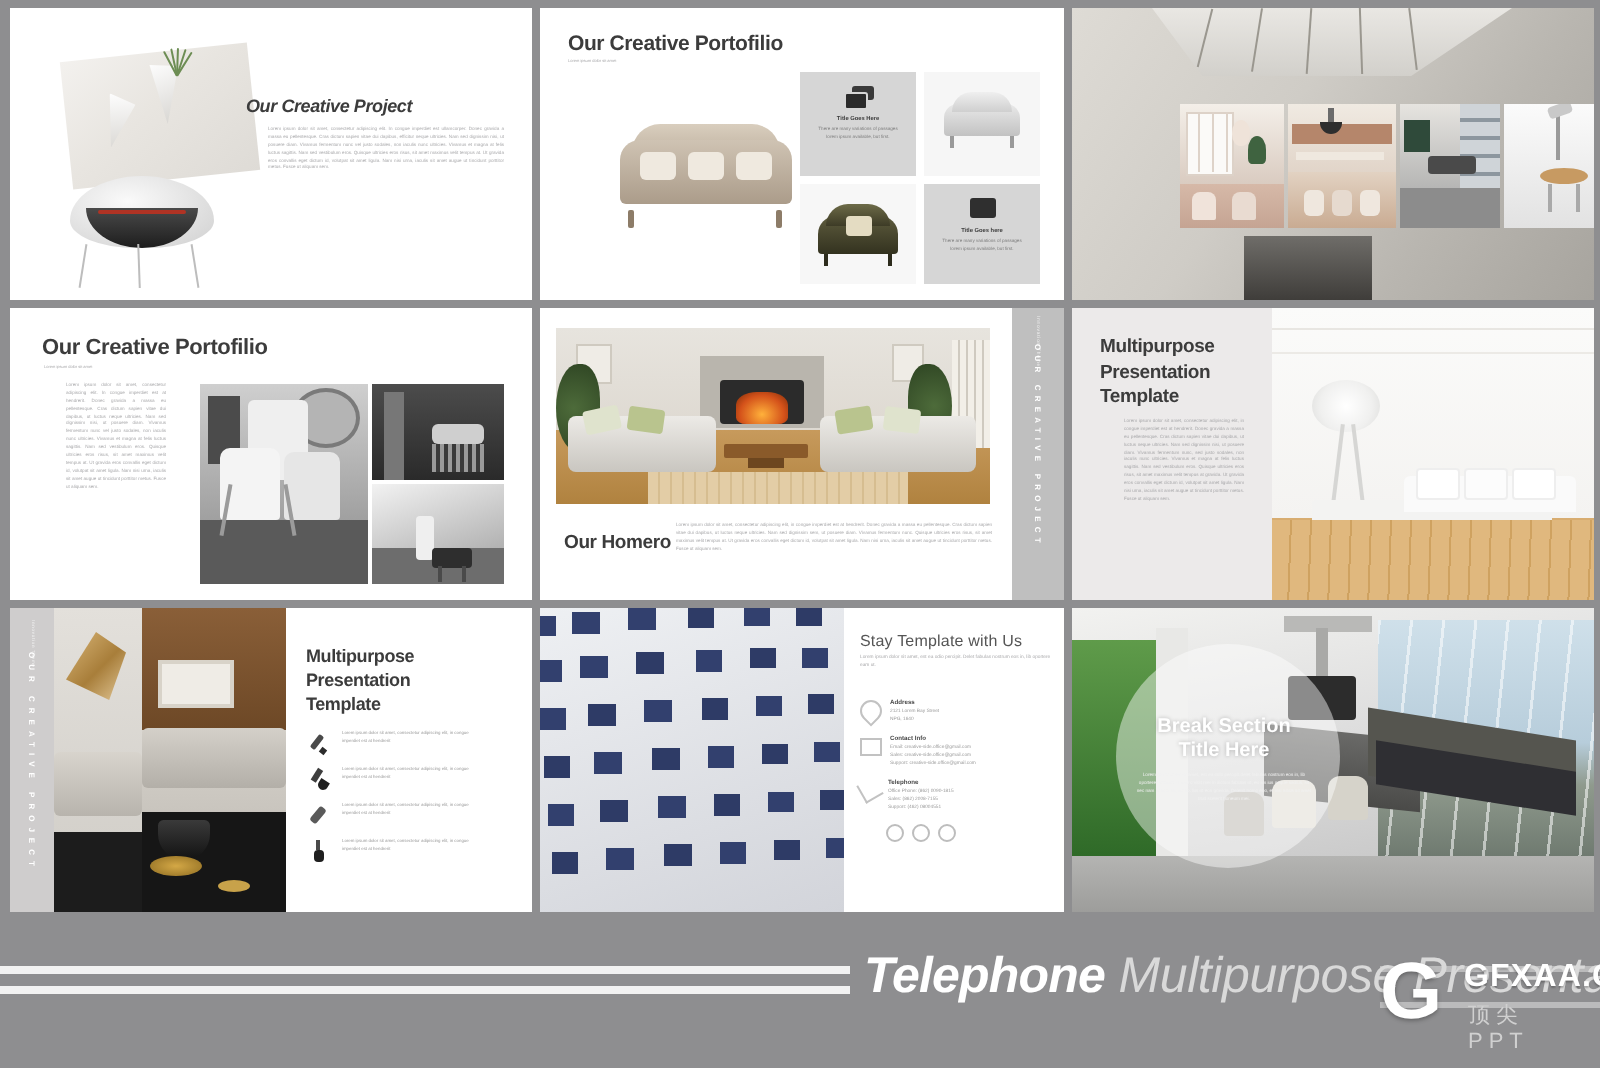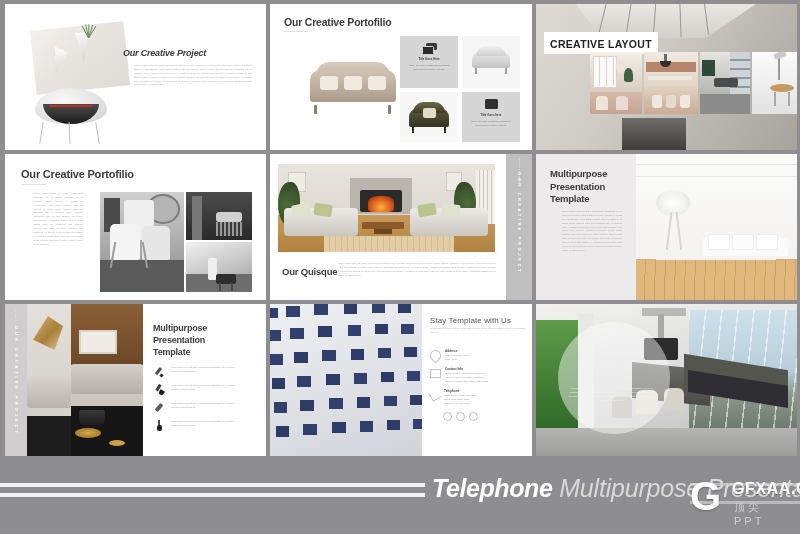--- a/index.html
+++ b/index.html
@@ -210,23 +210,20 @@
 
     <div class="slide s3">
       <div class="wall"></div>
       <div class="abs ceil"></div>
       <div class="abs beam" style="left:66px;height:30px;transform:rotate(14deg)"></div>
       <div class="abs beam" style="left:92px;height:32px;transform:rotate(9deg)"></div>
       <div class="abs beam" style="left:118px;height:33px;transform:rotate(4deg)"></div>
       <div class="abs beam" style="left:144px;height:33px;transform:rotate(-2deg)"></div>
       <div class="abs beam" style="left:170px;height:31px;transform:rotate(-7deg)"></div>
 
-      <div class="abs label">
-        <span>CREATIVE LAYOUT</span>
-      </div>
 
       <div class="abs ph" style="left:54px;width:52px;">
         <div style="position:absolute;inset:0;background:linear-gradient(180deg,#f4efe9,#cbb8ab);"></div>
         <div style="position:absolute;left:3px;top:4px;width:22px;height:30px;background:#fbfaf8;border:1px solid #ddd2c8;"></div>
         <div style="position:absolute;left:3px;top:4px;width:22px;height:30px;
              background:repeating-linear-gradient(90deg,transparent 0 6px,#ded3c9 6px 7px);"></div>
         <div style="position:absolute;left:26px;top:8px;width:9px;height:13px;background:#efe3d9;border-radius:50% 50% 45% 45%;"></div>
         <div style="position:absolute;left:34px;top:16px;width:9px;height:14px;background:#3f6340;border-radius:50% 50% 20% 20%;"></div>
         <div style="position:absolute;left:0;bottom:0;width:100%;height:22px;background:linear-gradient(180deg,#d6b9a8,#c5a493);"></div>
         <div style="position:absolute;left:6px;bottom:4px;width:12px;height:14px;background:#f0e3da;border-radius:4px 4px 1px 1px;"></div>
@@ -319,21 +316,21 @@
         <div style="position:absolute;left:36px;top:40px;width:18px;height:12px;background:#b9c48e;border-radius:2px;transform:rotate(8deg)"></div>
         <div style="position:absolute;left:132px;top:44px;width:78px;height:28px;background:linear-gradient(180deg,#eceae6,#c9c6c0);border-radius:4px;"></div>
         <div style="position:absolute;left:140px;top:40px;width:18px;height:12px;background:#b9c48e;border-radius:2px;transform:rotate(-9deg)"></div>
         <div style="position:absolute;left:164px;top:40px;width:18px;height:12px;background:#dfe3cd;border-radius:2px;transform:rotate(7deg)"></div>
         <div style="position:absolute;left:84px;top:58px;width:42px;height:7px;background:#8a5a2a;border-radius:1px;"></div>
         <div style="position:absolute;left:96px;top:65px;width:18px;height:5px;background:#6d461f;"></div>
         <div style="position:absolute;left:46px;bottom:0;width:130px;height:16px;
              background:repeating-linear-gradient(90deg,#e3cda6 0 5px,#d6bd90 5px 6px);"></div>
       </div>
 
-      <div class="abs ttl" style="left:12px;top:112px;font-size:9.5px;">Our Quisque</div>
+      <div class="abs ttl" style="left:12px;top:112px;font-size:9.5px;">Our Homero</div>
       <div class="abs lorem tiny" style="left:68px;top:108px;width:158px;text-align:justify;">Lorem ipsum dolor sit amet, consectetur adipiscing elit, in congue imperdiet est at hendrerit. Donec gravida a massa eu pellentesque. Cras dictum sapien vitae dui dapibus, ut luctus neque ultricies. Nam sed dignissim sem, ut posuere diam. Vivamus fermentum nunc. Quisque ultricies eros risus, sit amet maximus velit tempus at. Ut gravida eros convallis eget dictum id, volutpat sit amet ligula. Nam nisi urna, iaculis sit amet augue ut tincidunt porttitor metus. Fusce ut aliquam sem.</div>
 
       <div class="abs side">
         <div class="vsm">Innovation Theme</div>
         <div class="vtxt">OUR CREATIVE PROJECT</div>
       </div>
     </div>
 
     <div class="slide s6">
       <div class="abs panel">
@@ -526,20 +523,24 @@
         <div style="position:absolute;left:108px;top:34px;width:34px;height:22px;background:#2c2c2c;border-radius:2px;"></div>
         <div style="position:absolute;left:96px;top:62px;width:78px;height:36px;background:linear-gradient(180deg,#6a6a68,#4a4a48);transform:skewY(6deg);"></div>
         <div style="position:absolute;left:148px;top:58px;width:104px;height:34px;background:#55554f;transform:skewY(9deg);"></div>
         <div style="position:absolute;left:152px;top:74px;width:100px;height:22px;background:#2f2f33;transform:skewY(9deg);"></div>
         <div style="position:absolute;left:100px;top:86px;width:22px;height:24px;background:#e0ddd4;border-radius:6px 6px 2px 2px;"></div>
         <div style="position:absolute;left:128px;top:84px;width:20px;height:22px;background:#d6d3ca;border-radius:6px 6px 2px 2px;"></div>
         <div style="position:absolute;left:76px;top:92px;width:20px;height:22px;background:#bdbab2;border-radius:6px 6px 2px 2px;"></div>
         <div style="position:absolute;left:0;bottom:0;width:100%;height:28px;background:linear-gradient(180deg,#b4b4b2,#9d9d9b);"></div>
       </div>
       <div class="abs circ"></div>
+      <div class="abs bt">
+        <div>Break Section</div>
+        <div>Title Here</div>
+      </div>
       <div class="abs bb">Lorem ipsum dolor sit amet, est ea odio percipit delet fabulas nostrum eos in, lib oportere omnium. Homero vidit mei in dictum fabulas ut, eu ius ius neque sadius, sit nec nam amindi aliquid lib. Ius ut eos gravida. Delenit homo ebo, et nisi nibus sit amet trud scelerit honeum mei.</div>
     </div>
 
   </div>
 
   <div class="footer">
     <div class="fline fl1"></div>
     <div class="fline fl2"></div>
     <div class="fline fl3"></div>
     <div class="fline fl4"></div>

